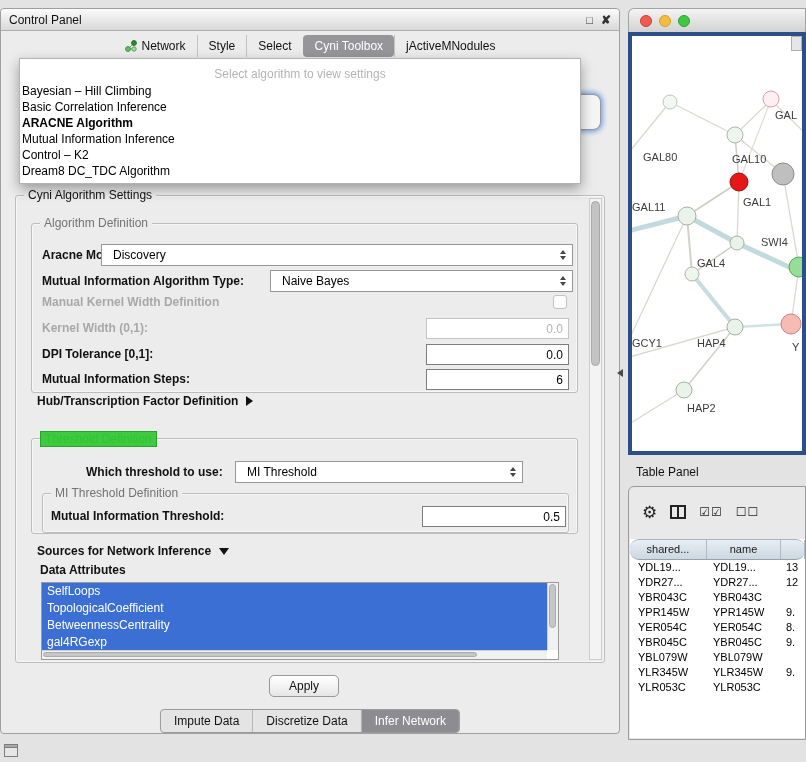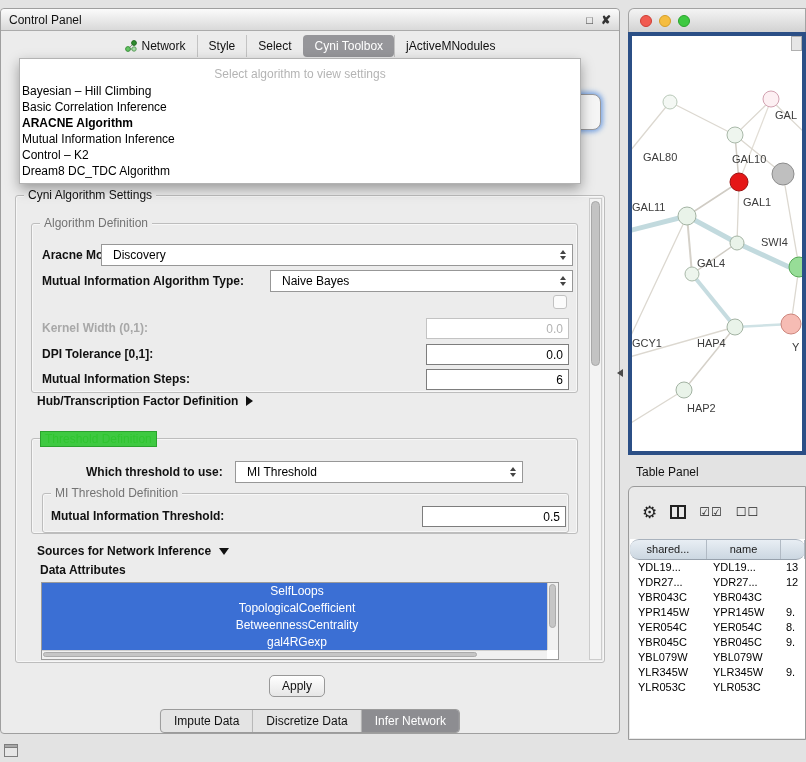--- a/index.html
+++ b/index.html
@@ -60,30 +60,30 @@
   .algdef-group { left:15px; top:27px; width:547px; height:170px; }
   .threshold-group { left:15px; top:242px; width:547px; height:96px; }
   .mi-group { left:10px; top:54px; width:527px; height:40px; }
 
   .disclosure-row { position:absolute; display:flex; align-items:center; gap:8px; font-size:12px; font-weight:bold; color:#111; }
   .tri-right { width:0; height:0; border-top:5px solid transparent; border-bottom:5px solid transparent; border-left:7px solid #111; }
   .tri-dn { width:0; height:0; border-left:5px solid transparent; border-right:5px solid transparent; border-top:7px solid #111; }
 
   .attr-list { position:absolute; left:25px; top:386px; width:518px; height:78px; background:#fff; border:1px solid #9a9a9a; overflow:hidden; }
   .attr-item { height:17px; line-height:17px; font-size:12px; padding-left:5px; background:#3b6fd4; color:#fff;
-    width:calc(100% - 11px); white-space:nowrap;text-align:center; }
+    width:calc(100% - 11px); white-space:nowrap; }
   .list-vscroll { position:absolute; right:0; top:0; bottom:9px; width:11px; background:#f1f1f1; border-left:1px solid #cfcfcf; }
   .list-vthumb { position:absolute; left:1px; top:1px; width:7px; height:44px; background:#c6c6c6; border:1px solid #ababab; border-radius:4px; }
   .list-hscroll { position:absolute; left:0; right:11px; bottom:0; height:9px; background:#f1f1f1; border-top:1px solid #cfcfcf; }
   .list-hthumb { position:absolute; top:1px; left:1px; height:5px; width:86%; background:#c6c6c6; border:1px solid #ababab; border-radius:3px; }
 
   .settings-vscroll { position:absolute; right:2px; top:2px; bottom:2px; width:13px; background:#f3f3f3; border:1px solid #cccccc; }
   .settings-vthumb { position:absolute; left:1px; top:2px; width:9px; height:165px; background:#c3c3c3; border:1px solid #a8a8a8; border-radius:5px; }
 
-  .apply-btn { position:absolute; left:268px; top:666px; width:56px; height:22px;
+  .apply-btn { position:absolute; left:268px; top:666px; width:70px; height:22px;
     background:linear-gradient(#ffffff,#e6e6e6); border:1px solid #989898; border-radius:5px;
     font-size:12px; text-align:center; line-height:20px; color:#111; }
 
   .bottom-tabs { position:absolute; top:700px; left:50%; transform:translateX(-50%);
     display:flex; font-size:12px; border:1px solid #9b9b9b; border-radius:4px; overflow:hidden; background:#e4e4e4; }
   .btab { padding:4px 13px; border-left:1px solid #b6b6b6; color:#111; white-space:nowrap; }
   .btab:first-child { border-left:none; }
   .btab.active { background:#8d8d91; color:#fff; }
 
   
@@ -188,20 +188,21 @@
 
       <span class="flabel" style="left:10px; top:46px; line-height:22px;">Mutual Information Algorithm Type:</span>
       <div class="combo" style="left:238px; top:46px; width:303px;">
         <span>Naive Bayes</span>
         <span class="stepper">
             <i class="tri-up"></i>
             <i class="tri-down"></i>
           </span>
       </div>
 
+      <span class="flabel gray" style="left:10px; top:70px; line-height:16px;">Manual Kernel Width Definition</span>
       <div class="checkbox" style="left:521px; top:71px;"></div>
 
       <span class="flabel gray" style="left:10px; top:94px; line-height:21px;">Kernel Width (0,1):</span>
       <input class="tfield disabled" style="left: 394px; top: 94px; width: 143px;" disabled="" value="0.0">
 
       <span class="flabel" style="left:10px; top:120px; line-height:21px;">DPI Tolerance [0,1]:</span>
       <input class="tfield" style="left: 394px; top: 120px; width: 143px;" value="0.0">
 
       <span class="flabel" style="left:10px; top:145px; line-height:21px;">Mutual Information Steps:</span>
       <input class="tfield" style="left: 394px; top: 145px; width: 143px;" value="6">

